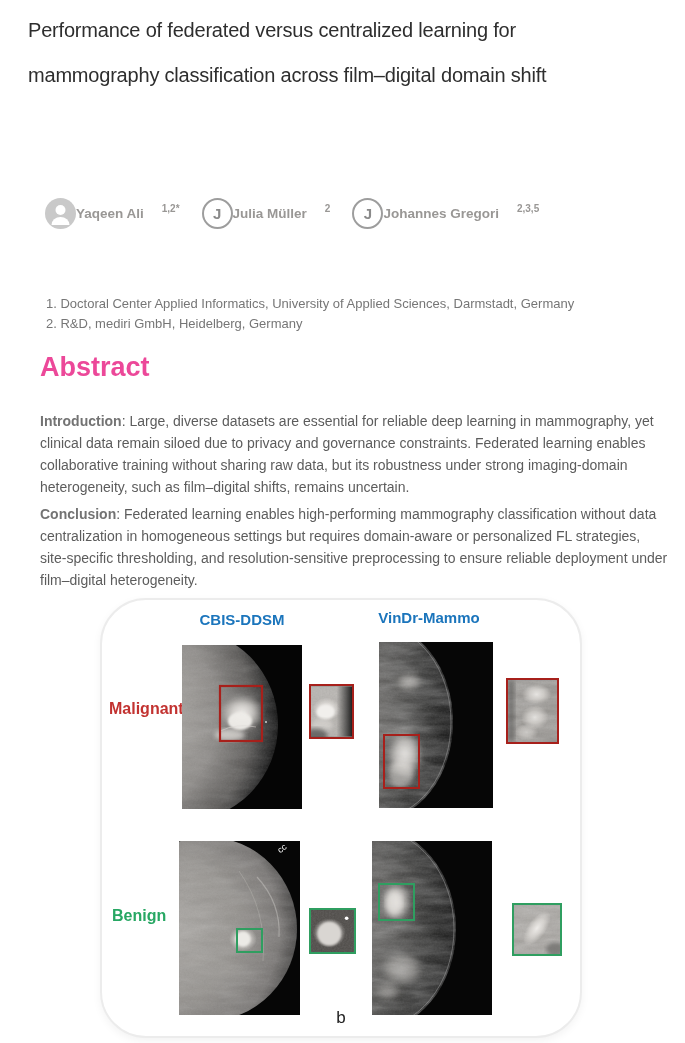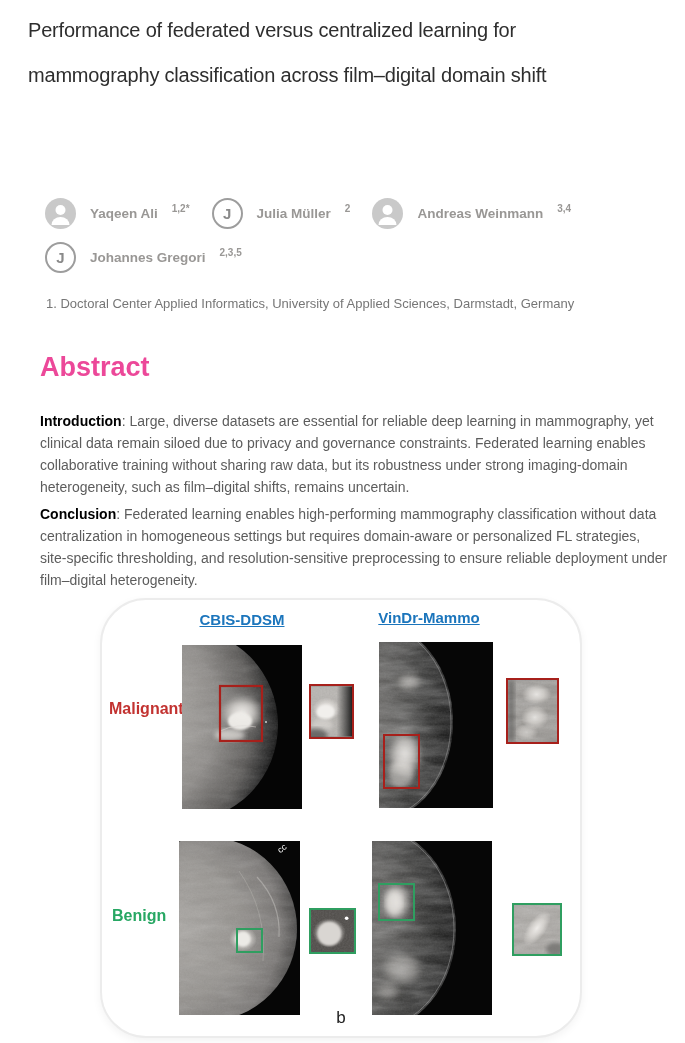--- a/index.html
+++ b/index.html
@@ -14,59 +14,59 @@
     position:absolute; left:28px; top:8px; width:592px;
     font-size:20px; line-height:45px; font-weight:500;
     color:#2e2e2e; letter-spacing:-0.2px;
   }
 
   
   .authors {
     position:absolute; left:45px; top:198px; width:600px;
     display:flex; flex-wrap:wrap; column-gap:22px; row-gap:13px; align-items:center;
   }
-  .author { display:flex; align-items:center; gap:14px; cursor:pointer; }
+  .author { display:flex; align-items:center; gap:0; cursor:pointer; }
   .avatar {
     width:31px; height:31px; border-radius:50%; flex:0 0 31px;
     display:flex; align-items:center; justify-content:center;
   }
   .avatar-person { background:#c9c9c9; overflow:hidden; }
   .avatar-person svg { display:block; width:31px; height:31px; }
   .avatar-letter {
     background:#fff; border:2px solid #9d9d9d; color:#8a8a8a;
     font-size:15px; font-weight:600;
   }
   .a-name { font-size:13.5px; font-weight:700; color:#999795; }
-  .a-sup { font-size:10px; font-weight:700; color:#999795; position:relative; top:-5px; margin-left:0; }
+  .a-sup { font-size:10px; font-weight:700; color:#999795; position:relative; top:-5px; margin-left:18px; }
 
   
   .affiliations {
     position:absolute; left:40px; top:294px; width:620px;
     font-size:13px; line-height:20px; color:#767676;margin-left:6px;
   }
 
   
   .abstract-heading {
     position:absolute; left:40px; top:352px;
     font-size:27px; font-weight:600; color:#ec4899;
   }
   .para { position:absolute; left:40px; width:630px; font-size:14px; line-height:22px; color:#5c5c5c; }
-  .para b { color:#000000; font-weight:700; }
+  .para b { color:#737373; font-weight:700; }
   .para-intro { top:410px; }
   .para-concl { top:503px; }
 
   
   .figure-card {
     position:absolute; left:100px; top:598px; width:482px; height:440px;
     background:#fff; border:2px solid #ececec; border-radius:46px;
     box-shadow:0 3px 8px rgba(0,0,0,0.05);
   }
   .col-header {
     position:absolute; width:130px; text-align:center;
-    font-size:15px; font-weight:700; color:#1b75bc;text-decoration:underline;
+    font-size:15px; font-weight:700; color:#1b75bc;
   }
   .col-header-1 { left:75px; top:11px; }
   .col-header-2 { left:262px; top:9px; }
   .row-label { position:absolute; font-size:16px; font-weight:700; }
   .row-label-malignant { left:7px; top:100px; color:#c23230;text-align:right; }
   .row-label-benign { left:10px; top:307px; color:#27a763; }
 
   .panel, .crop { position:absolute; }
   .panel svg, .crop svg { display:block; width:100%; height:100%; }
   .panel-a { left:80px;  top:45px;  width:120px; height:164px; }
@@ -149,38 +149,29 @@
     </span>
     <span class="a-name">Yaqeen Ali</span>
     <span class="a-sup">1,2*</span>
   </div>
   <div class="author">
     <span class="avatar avatar-letter">J</span>
     <span class="a-name">Julia Müller</span>
     <span class="a-sup">2</span>
   </div>
   <div class="author">
-    <span class="avatar avatar-person">
-      <svg viewBox="0 0 31 31">
-          <circle cx="15.5" cy="12" r="5" fill="#fff"></circle>
-          <path d="M6.5 27 a9 8 0 0 1 18 0 Z" fill="#fff"></path>
-        </svg>
-    </span>
-    <span class="a-name">Andreas Weinmann</span>
-    <span class="a-sup">3,4</span>
-  </div>
-  <div class="author">
     <span class="avatar avatar-letter">J</span>
     <span class="a-name">Johannes Gregori</span>
     <span class="a-sup">2,3,5</span>
   </div>
 </div>
 
 <div class="affiliations">
   <div>1. Doctoral Center Applied Informatics, University of Applied Sciences, Darmstadt, Germany</div>
+  <div>2. R&amp;D, mediri GmbH, Heidelberg, Germany</div>
 </div>
 
 <h2 class="abstract-heading">Abstract</h2>
 
 <p class="para para-intro"><b>Introduction</b><span>: Large, diverse datasets are essential for reliable deep learning in mammography, yet clinical data remain siloed due to privacy and governance constraints. Federated learning enables collaborative training without sharing raw data, but its robustness under strong imaging-domain heterogeneity, such as film–digital shifts, remains uncertain.</span></p>
 
 <p class="para para-concl"><b>Conclusion</b><span>: Federated learning enables high-performing mammography classification without data centralization in homogeneous settings but requires domain-aware or personalized FL strategies, site-specific thresholding, and resolution-sensitive preprocessing to ensure reliable deployment under film–digital heterogeneity.</span></p>
 
 <div class="figure-card">
 

